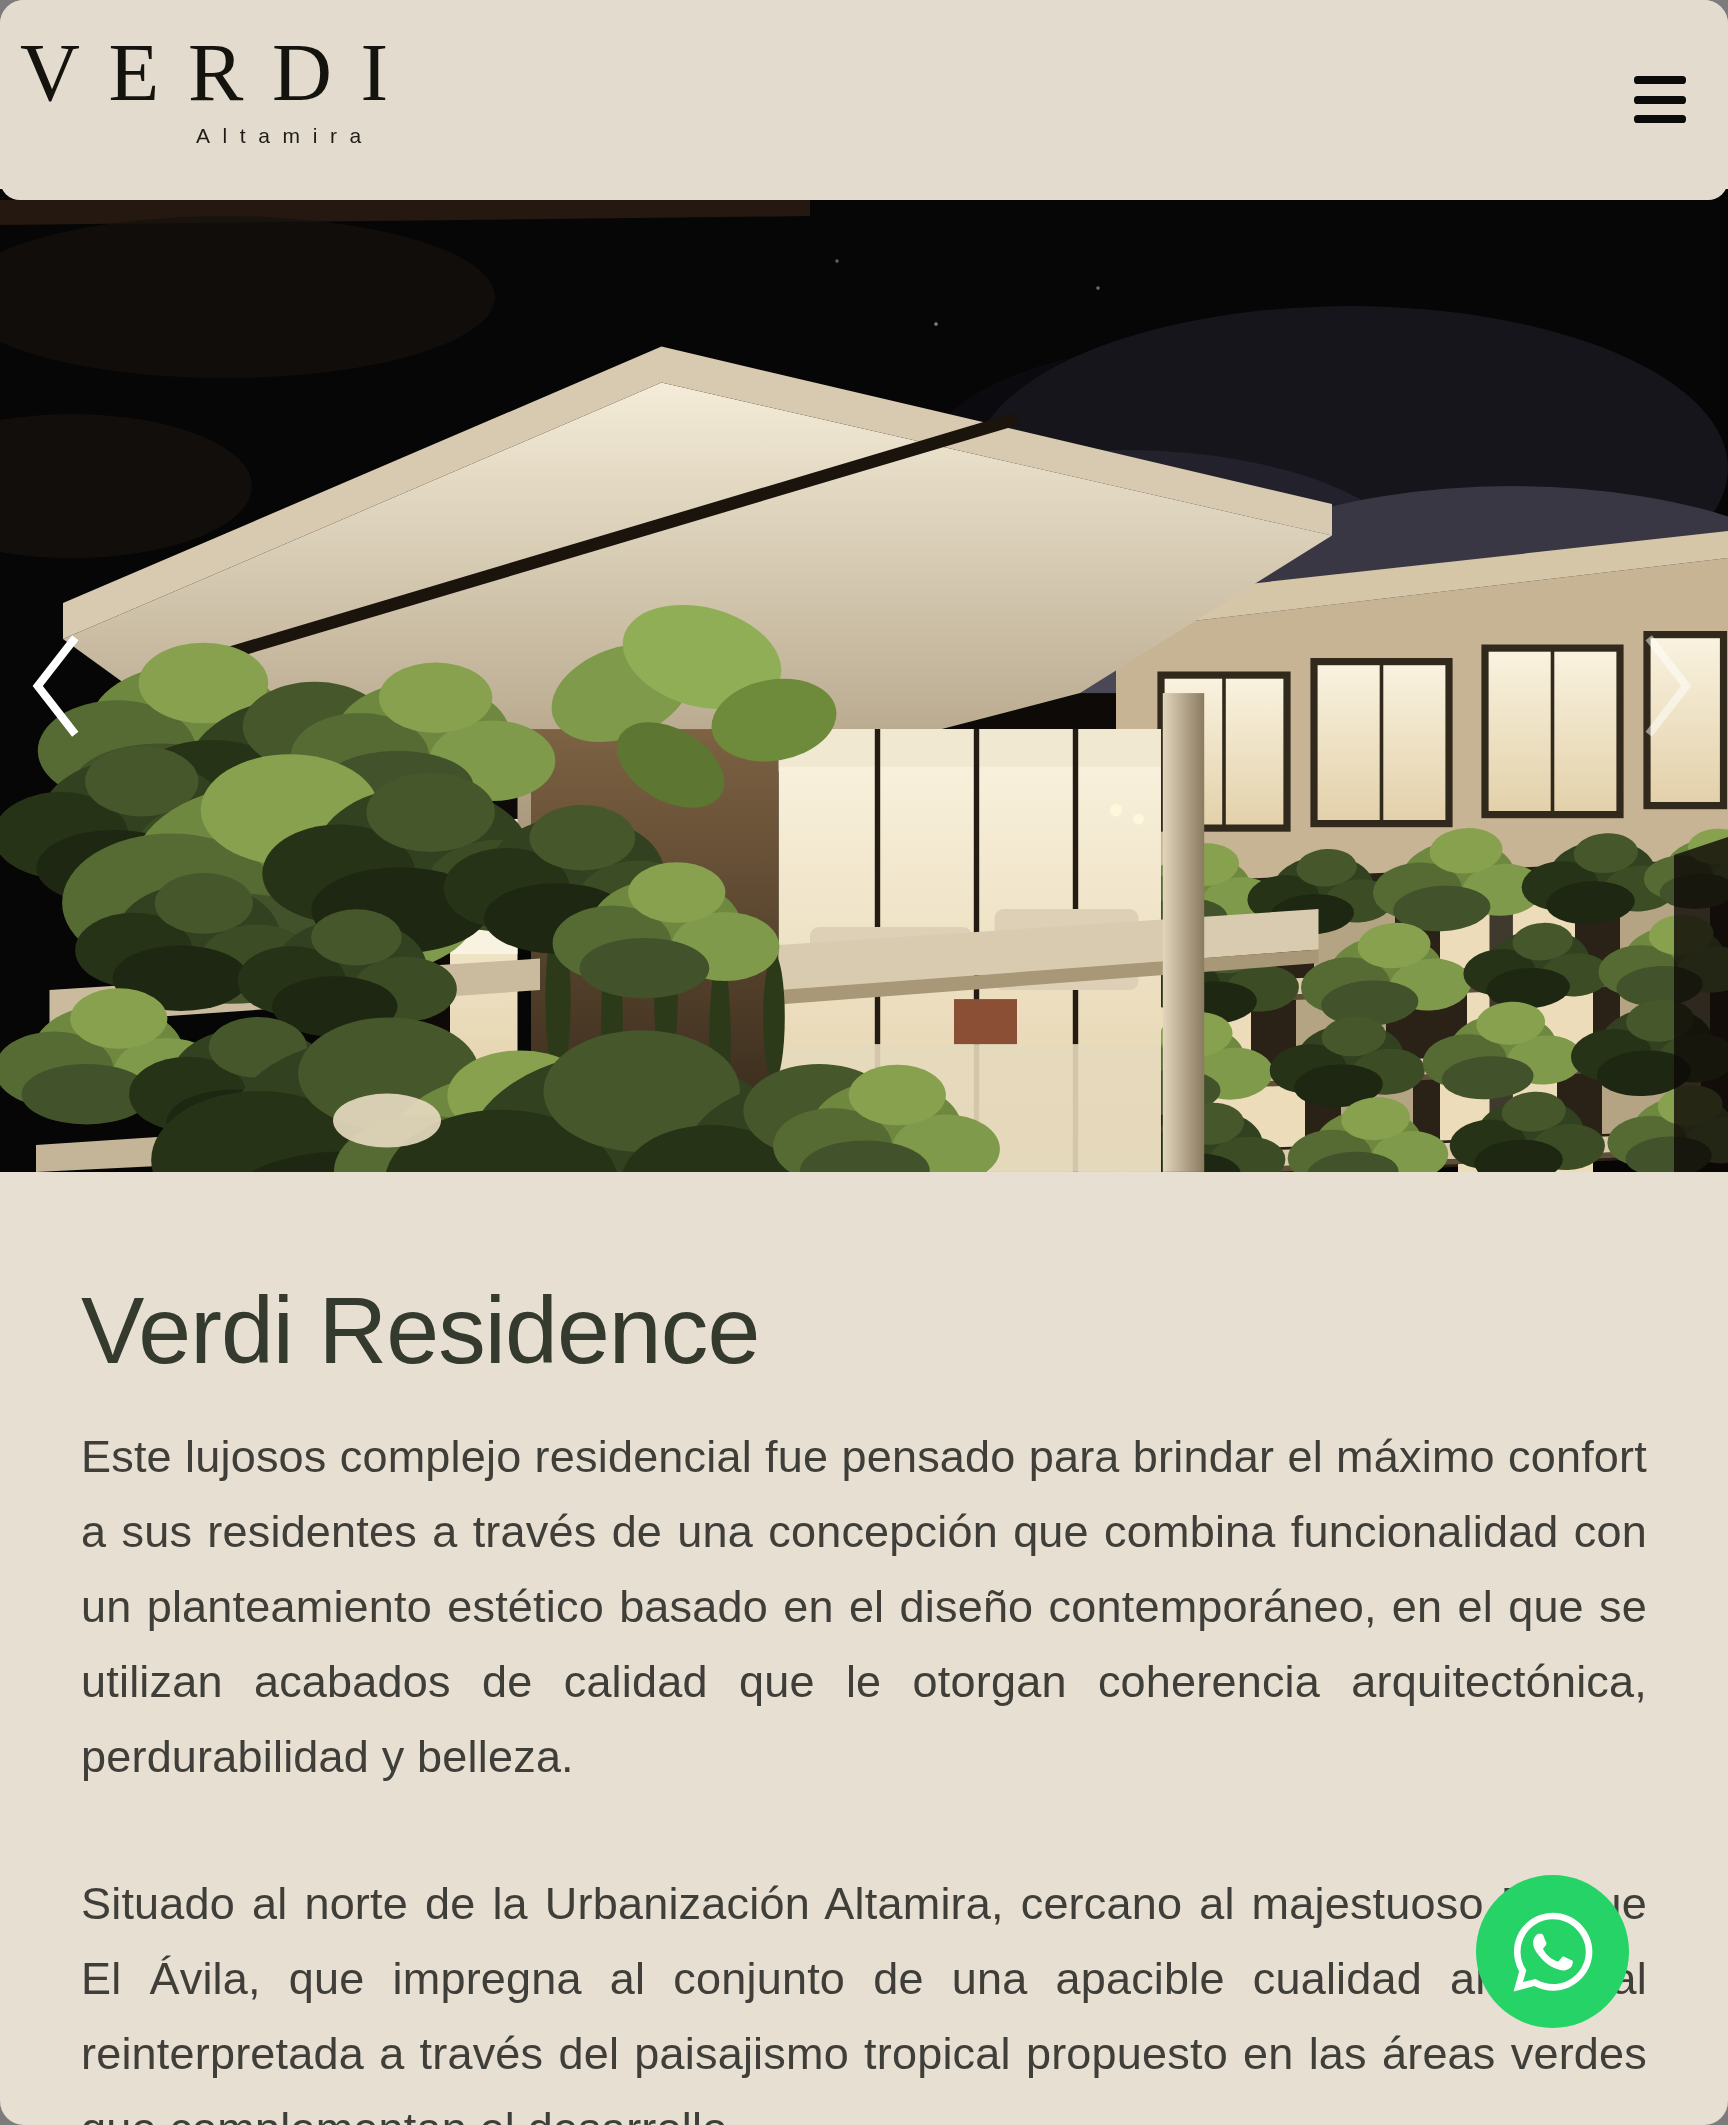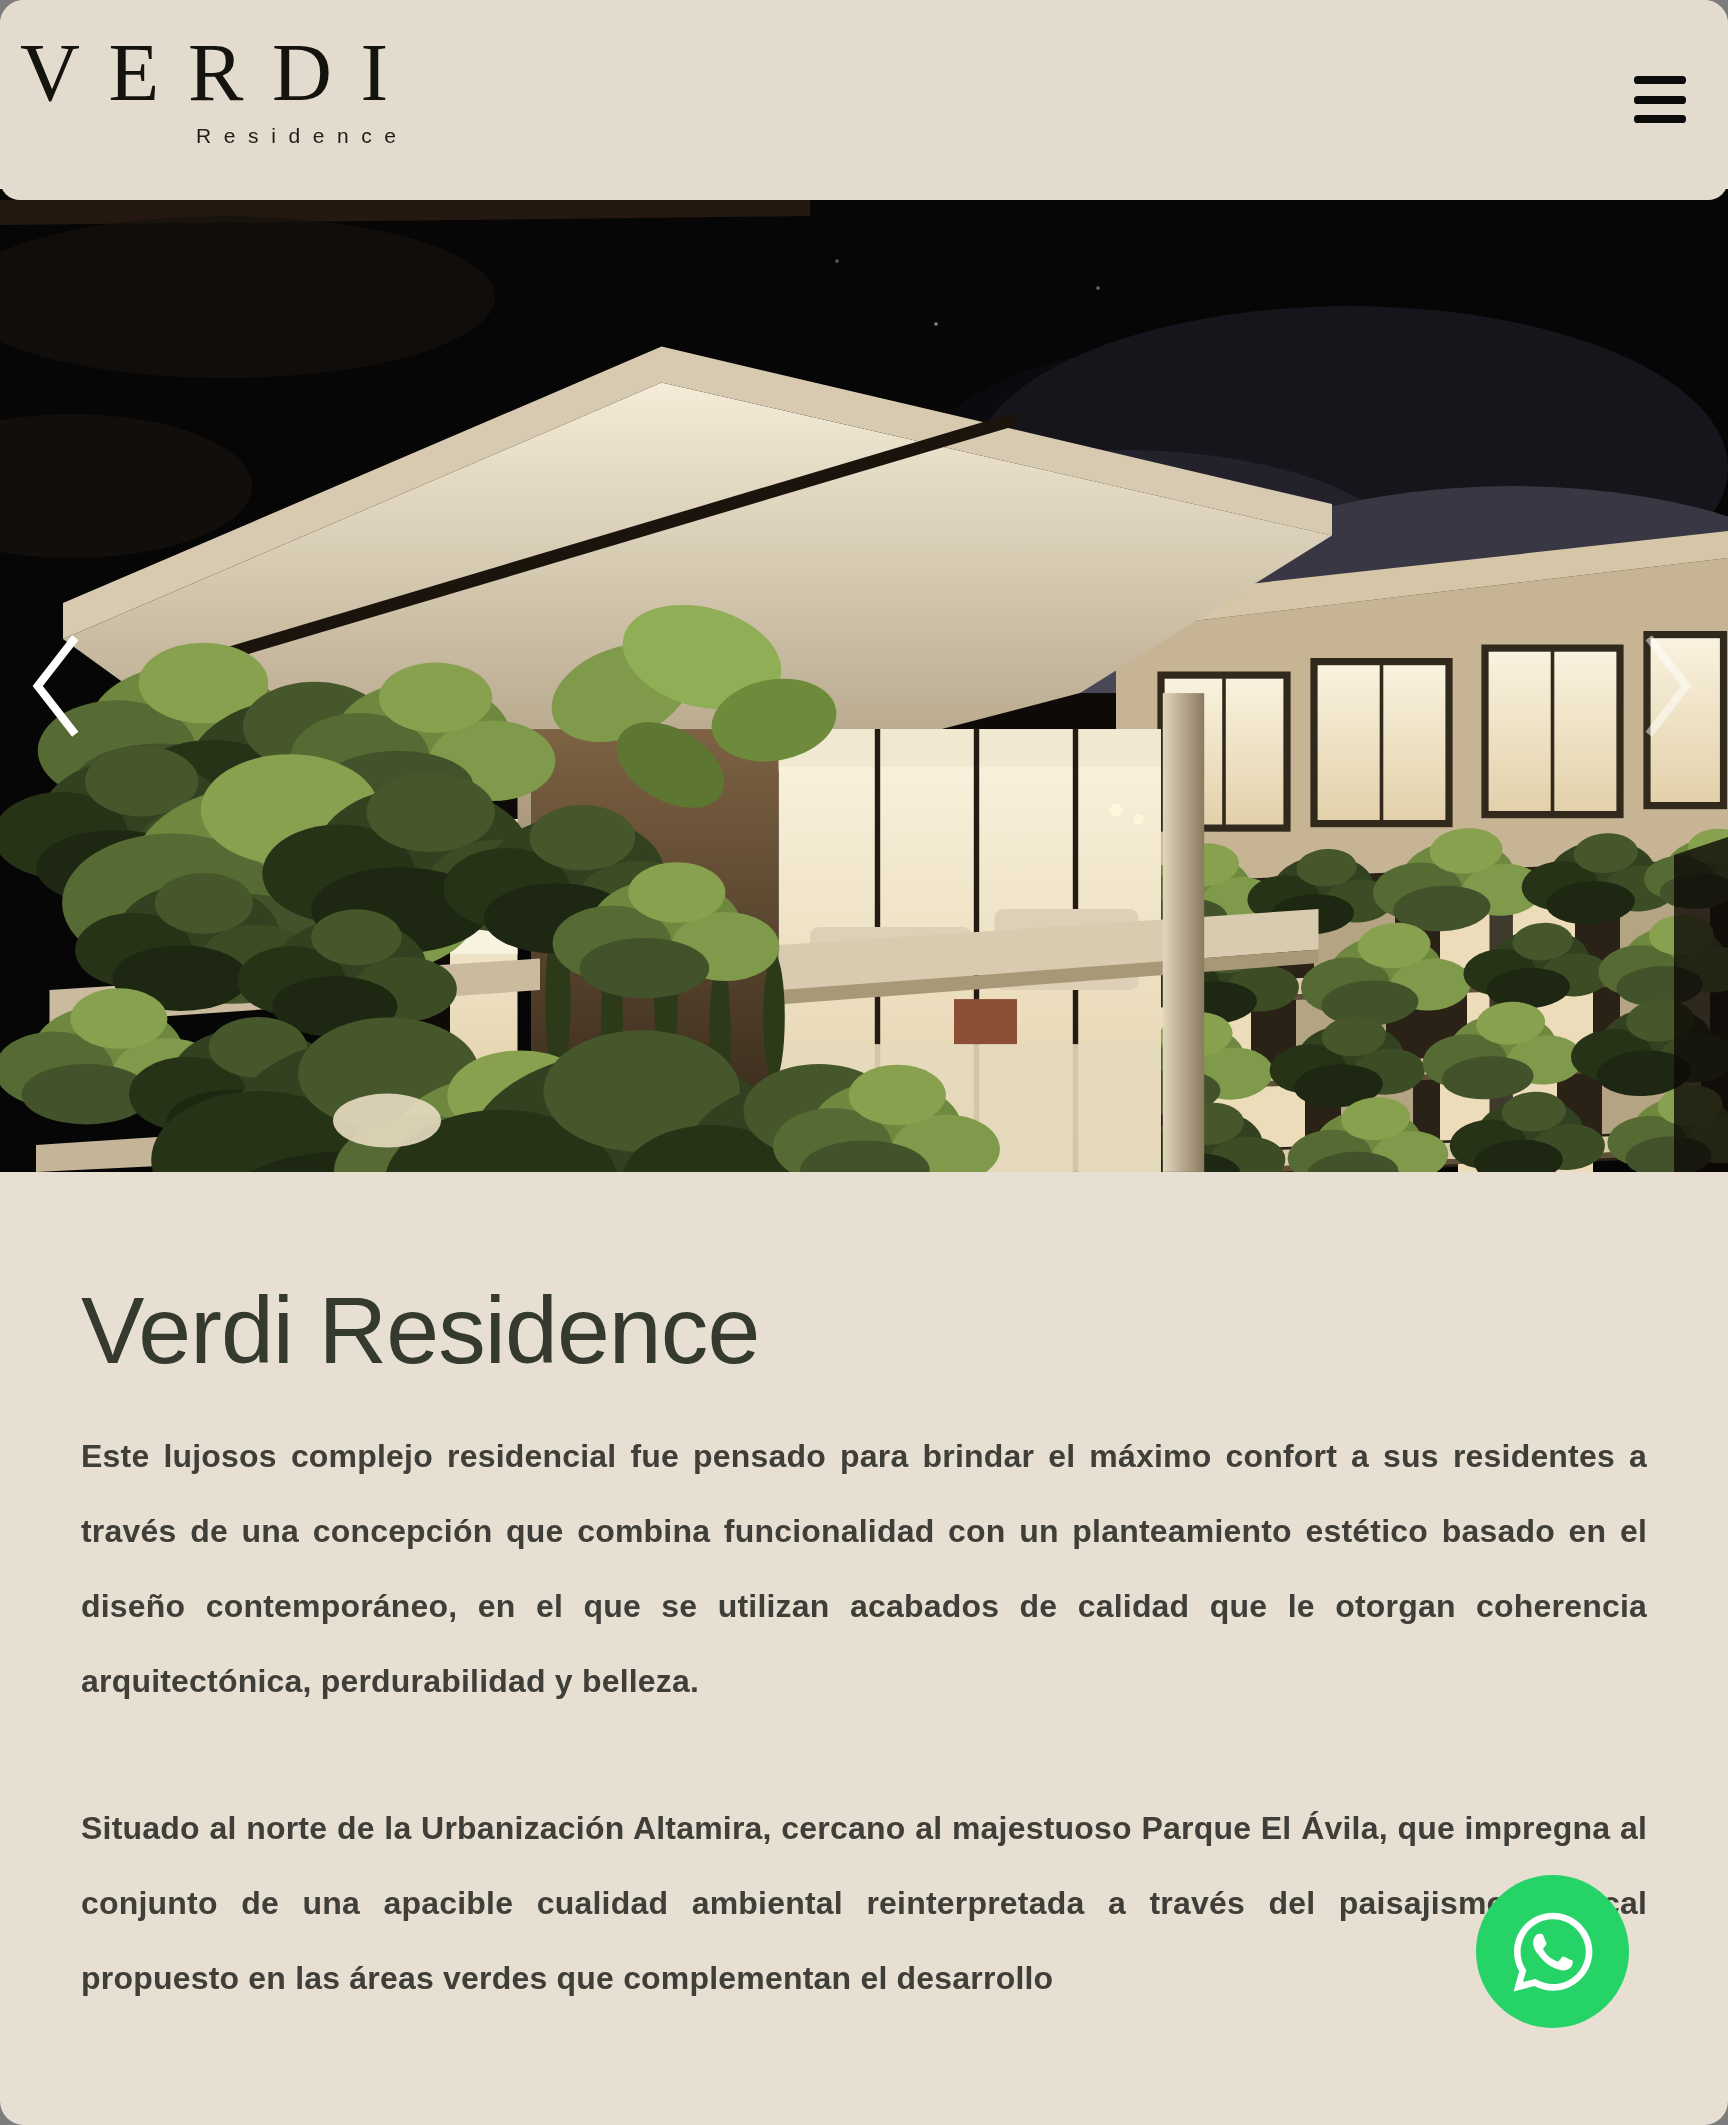--- a/index.html
+++ b/index.html
@@ -21,22 +21,22 @@
   .hero{position:absolute;top:189px;left:0;width:1728px;height:983px;z-index:1;background:#060606;}
   .hero svg{display:block;width:1728px;height:983px;}
   .carousel-arrow{position:absolute;width:59px;height:112px;background:none;border:none;padding:0;cursor:pointer;z-index:6;}
   .arrow-prev{left:27px;top:630px;}
   .arrow-next{left:1638px;top:630px;}
 
   
   .content{position:absolute;top:1172px;left:0;width:1728px;bottom:0;padding:106px 81px 0;box-sizing:border-box;z-index:2;}
   .page-title{margin:0;font-size:95px;line-height:105px;font-weight:400;letter-spacing:-0.9px;
               color:var(--heading_color,#343a2e);}
-  .body-par{margin:0;margin-top:36px;font-size:32px;line-height:75px;letter-spacing:0.2px;
-            text-align:justify;color:var(--body_text,#3f3e39);font-weight:700;}
+  .body-par{margin:0;margin-top:36px;font-size:45px;line-height:75px;letter-spacing:0.2px;
+            text-align:justify;color:var(--body_text,#3f3e39);font-weight:400;}
   .body-par + .body-par{margin-top:72px;}
 
   
   .whatsapp-button{position:absolute;left:1476px;top:1875px;width:153px;height:153px;border-radius:50%;
                    background:var(--whatsapp_green,#25d366);border:none;padding:0;cursor:pointer;z-index:9;
                    display:flex;align-items:center;justify-content:center;}
 </style>
 </head>
 <body>
 
@@ -248,21 +248,21 @@
   </button>
   <button class="carousel-arrow arrow-next">
     <svg width="59" height="112" viewBox="0 0 66 124">
       <polyline points="12,8 54,62 12,116" fill="none" stroke="#ffffff" stroke-opacity=".5" stroke-width="9"></polyline>
     </svg>
   </button>
 
   <header class="site-header">
     <div class="brand">
       <div class="brand-title">VERDI</div>
-      <div class="brand-sub">Residence</div>
+      <div class="brand-sub">Altamira</div>
     </div>
     <button class="menu-button" aria-label="menu">
       <span></span>
       <span></span>
       <span></span>
     </button>
   </header>
 
   <main class="content">
     <h1 class="page-title">Verdi Residence</h1>

